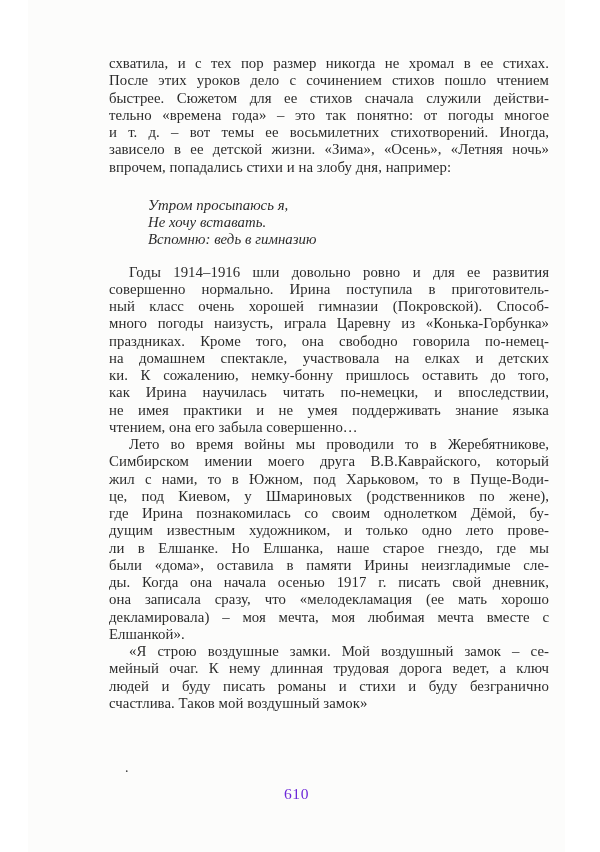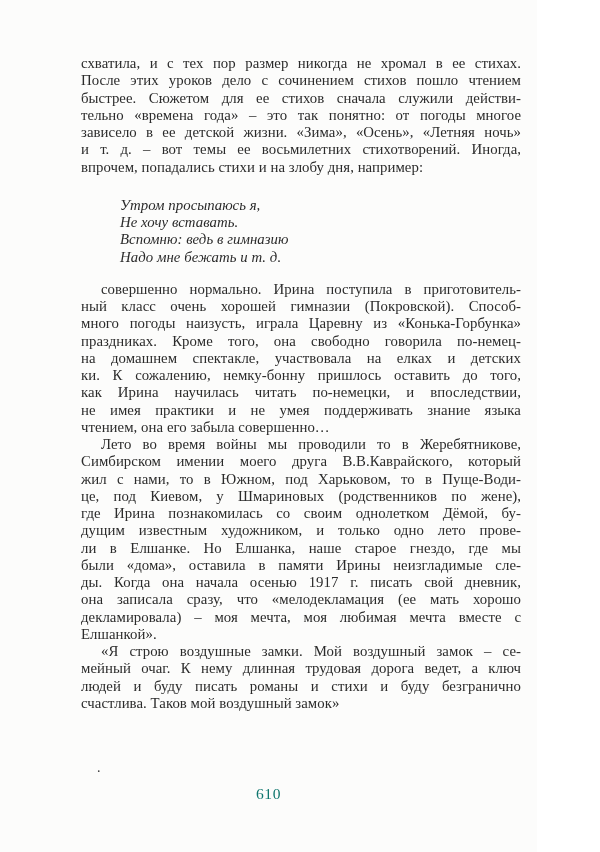--- a/index.html
+++ b/index.html
@@ -8,20 +8,21 @@
     background: #ffffff;
   }
   .page {
     position: relative;
     width: 537px;
     height: 852px;
     background: #fcfcfb;
     overflow: hidden;
     font-family: "Liberation Serif", "DejaVu Serif", serif;
     color: #2b2b2b;
+    margin-left: 28px;
   }
   .textblock {
     position: absolute;
     left: 81px;
     top: 55px;
     width: 440px;
     font-size: 14.8px;
     line-height: 17.25px;
     letter-spacing: 0.05px;
   }
@@ -53,44 +54,44 @@
     color: #3a3a3a;
   }
   .pagenum {
     position: absolute;
     left: 0;
     top: 785px;
     width: 100%;
     text-align: center;
     font-size: 15.5px;
     letter-spacing: 0.6px;
-    color: #0f766e;
+    color: #6d28d9;
   }
 </style>
 </head>
 <body>
 
 <div class="page">
   <div class="textblock">
     <div class="para noindent">
         <div class="line">схватила, и с тех пор размер никогда не хромал в ее стихах.</div>
         <div class="line">После этих уроков дело с сочинением стихов пошло чтением</div>
         <div class="line">быстрее. Сюжетом для ее стихов сначала служили действи-</div>
         <div class="line">тельно «времена года» – это так понятно: от погоды многое</div>
+        <div class="line">и т. д. – вот темы ее восьмилетних стихотворений. Иногда,</div>
         <div class="line">зависело в ее детской жизни. «Зима», «Осень», «Летняя ночь»</div>
-        <div class="line">и т. д. – вот темы ее восьмилетних стихотворений. Иногда,</div>
         <div class="line">впрочем, попадались стихи и на злобу дня, например:</div>
       </div>
     <div class="poem">
         <div class="line">Утром просыпаюсь я,</div>
         <div class="line">Не хочу вставать.</div>
         <div class="line">Вспомню: ведь в гимназию</div>
-        <div class="line">Надо мне бежать и т. д.</div>
       </div>
     <div class="para indent">
+        <div class="line">Годы 1914–1916 шли довольно ровно и для ее развития</div>
         <div class="line">совершенно нормально. Ирина поступила в приготовитель-</div>
         <div class="line">ный класс очень хорошей гимназии (Покровской). Способ-</div>
         <div class="line">много погоды наизусть, играла Царевну из «Конька-Горбунка»</div>
         <div class="line">праздниках. Кроме того, она свободно говорила по-немец-</div>
         <div class="line">на домашнем спектакле, участвовала на елках и детских</div>
         <div class="line">ки. К сожалению, немку-бонну пришлось оставить до того,</div>
         <div class="line">как Ирина научилась читать по-немецки, и впоследствии,</div>
         <div class="line">не имея практики и не умея поддерживать знание языка</div>
         <div class="line">чтением, она его забыла совершенно…</div>
       </div>

